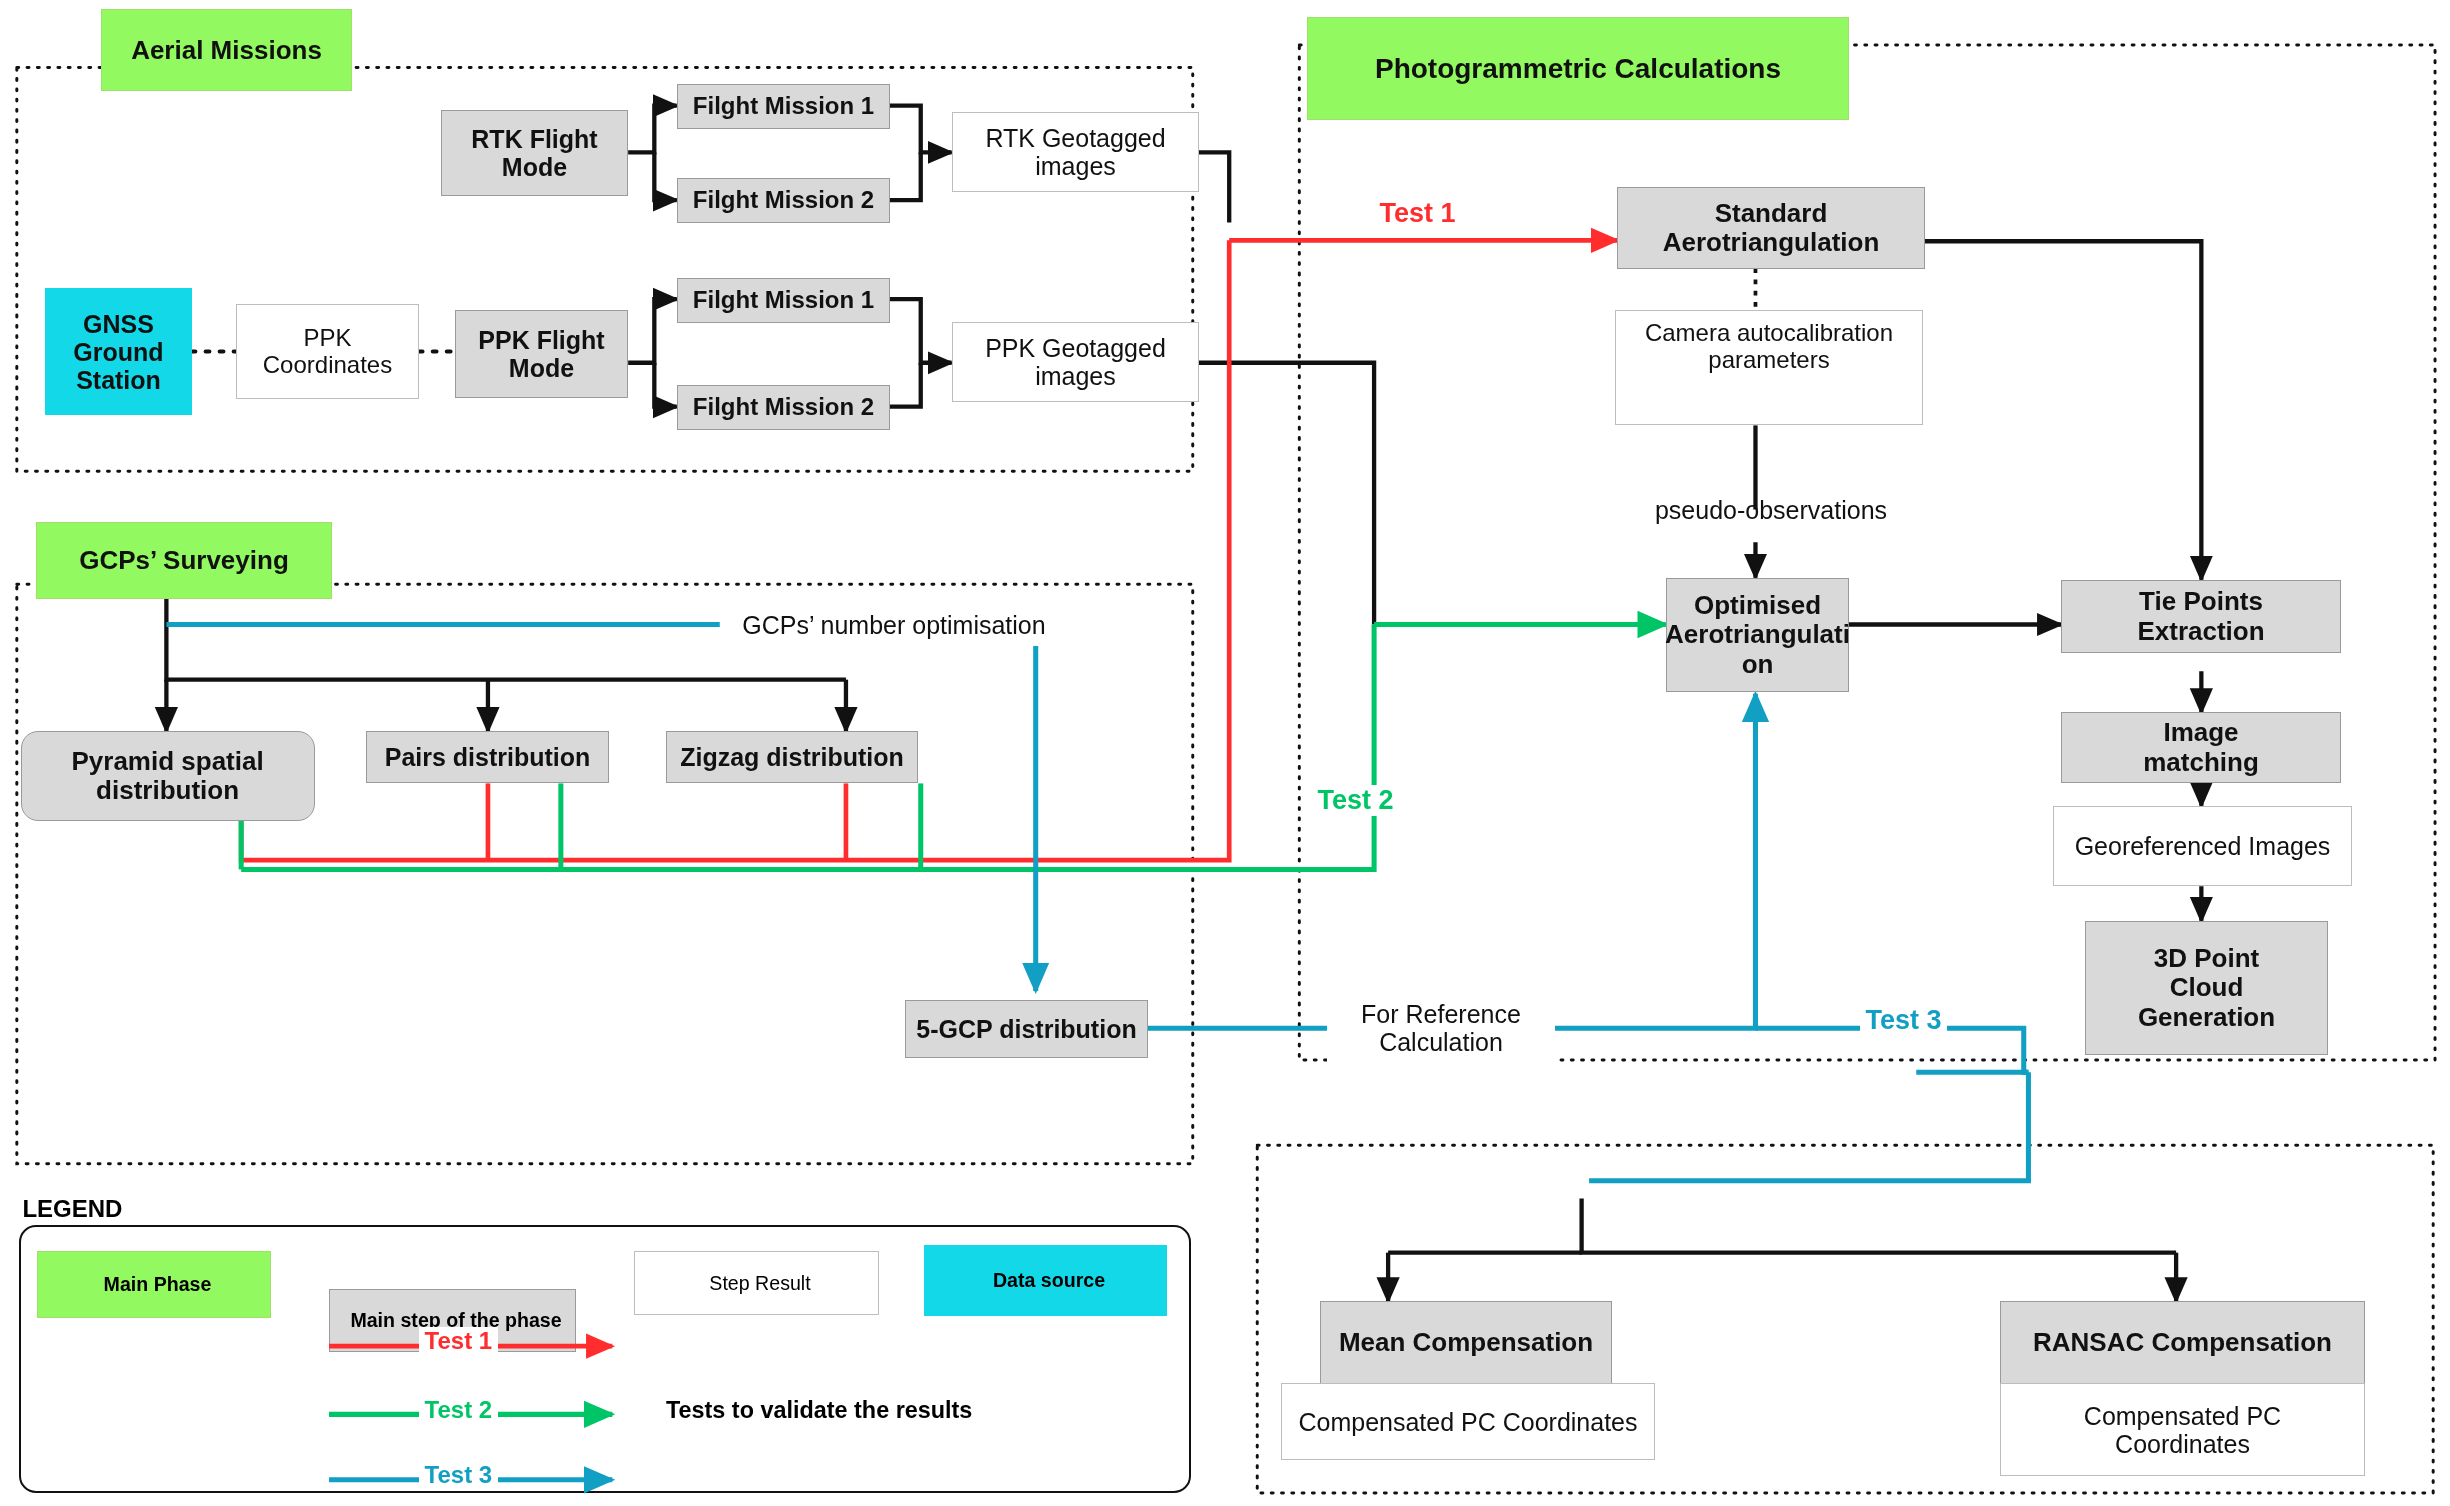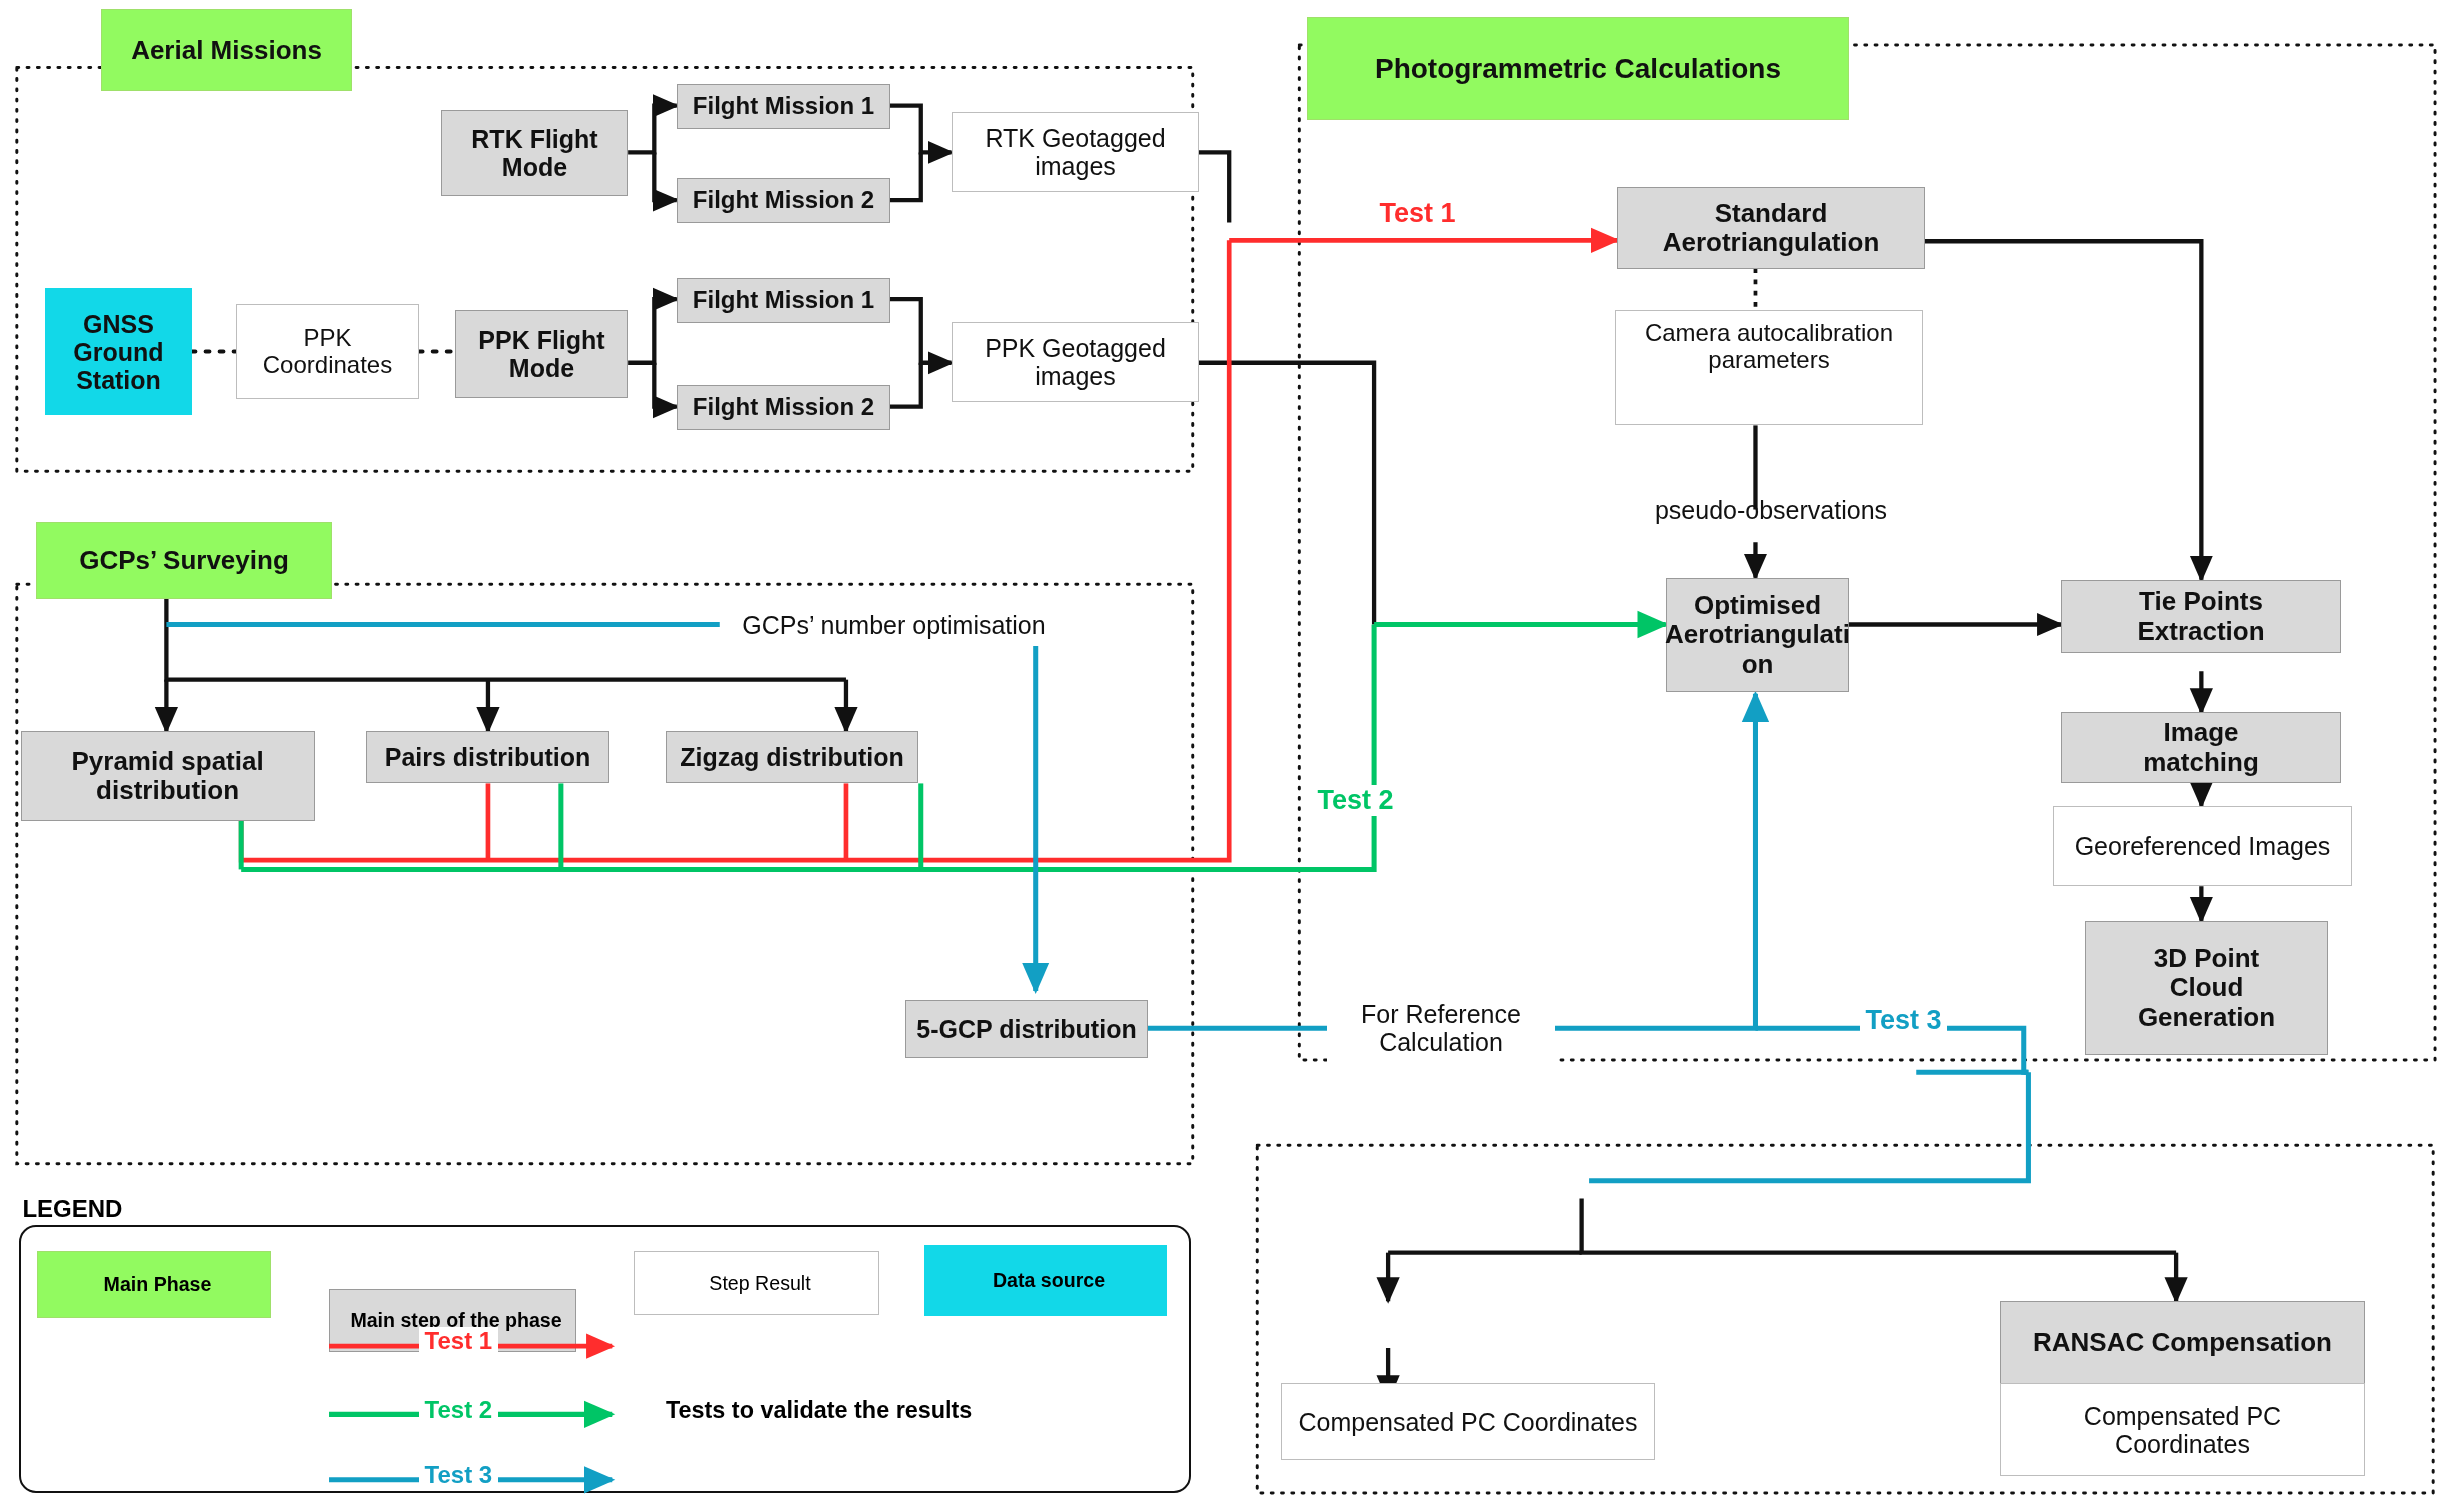--- a/index.html
+++ b/index.html
@@ -164,26 +164,27 @@
 matching</div>
   <div class="node result" style="left:2053px;top:806px;width:299px;height:80px;font-size:25px;">Georeferenced Images</div>
   <div class="node step" style="left:2085px;top:921px;width:243px;height:134px;font-size:26px;white-space:pre-line;">3D Point
 Cloud
 Generation</div>
 
   <div class="node plain" style="left:1327px;top:983px;width:228px;height:90px;font-size:25px;white-space:pre-line;background:#fff;">For Reference
 Calculation</div>
 
   <div class="node plain" style="left:720px;top:603px;width:348px;height:43px;font-size:25px;background:#fff;">GCPs’ number optimisation</div>
-  <div class="node step" style="left:20.6px;top:731px;width:294px;height:90px;font-size:26px;white-space:pre-line;">Pyramid spatial
+  <div class="node step" style="left:20.6px;top:731px;width:294px;height:90px;font-size:26px;white-space:pre-line;border-radius:17px;">Pyramid spatial
 distribution</div>
   <div class="node step" style="left:366px;top:731px;width:243px;height:52px;font-size:25px;">Pairs distribution</div>
   <div class="node step" style="left:666px;top:731px;width:252px;height:52px;font-size:25px;">Zigzag distribution</div>
   <div class="node step" style="left:905px;top:1000px;width:243px;height:58px;font-size:25px;">5-GCP distribution</div>
 
+  <div class="node step" style="left:1320px;top:1301px;width:292px;height:84px;font-size:26px;">Mean Compensation</div>
   <div class="node step" style="left:2000px;top:1301px;width:365px;height:84px;font-size:26px;">RANSAC Compensation</div>
   <div class="node result" style="left:1281px;top:1383px;width:374px;height:77px;font-size:25px;">Compensated PC Coordinates</div>
   <div class="node result" style="left:2000px;top:1383px;width:365px;height:93px;font-size:25px;white-space:pre-line;">Compensated PC
 Coordinates</div>
 
   <div class="lbl-test" style="left:1374px;top:198px;font-size:27px;color:#FF2D2D;">Test 1</div>
   <div class="lbl-test" style="left:1312px;top:785px;font-size:27px;color:#00C566;">Test 2</div>
   <div class="lbl-test" style="left:1860px;top:1005px;font-size:27px;color:#129FC4;">Test 3</div>
 
   <div class="legend-cap" style="left:22.4px;top:1195px;font-size:24px;">LEGEND</div>

